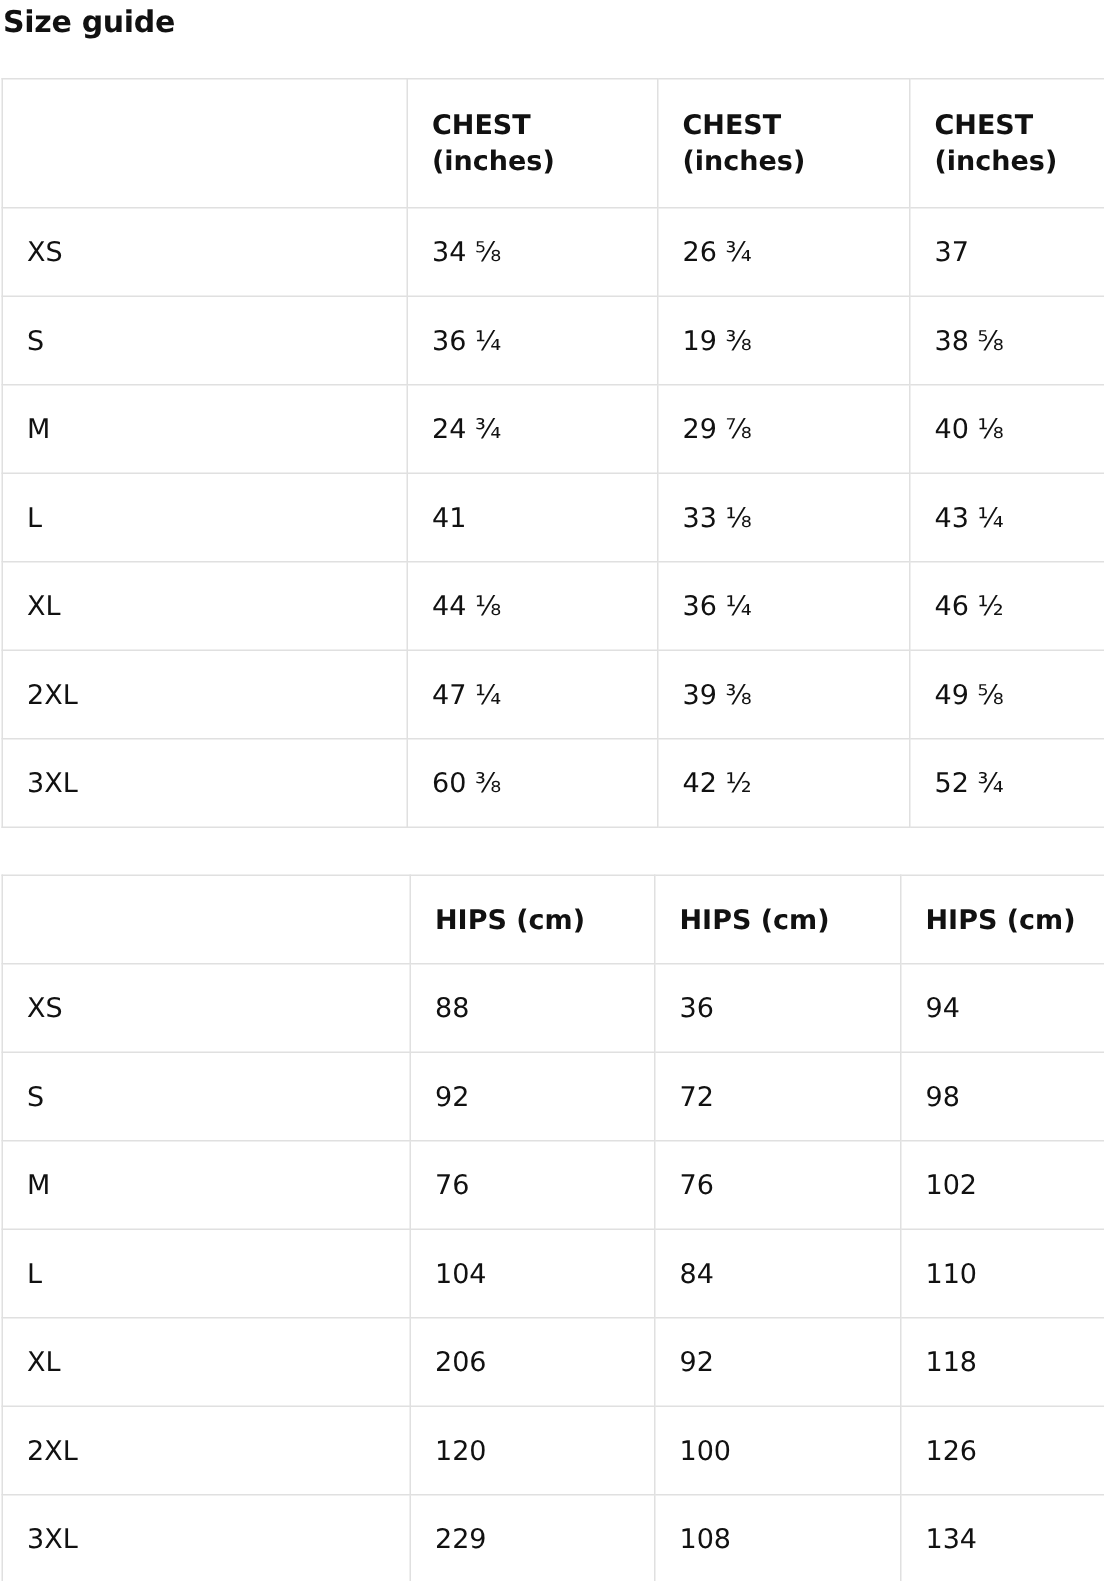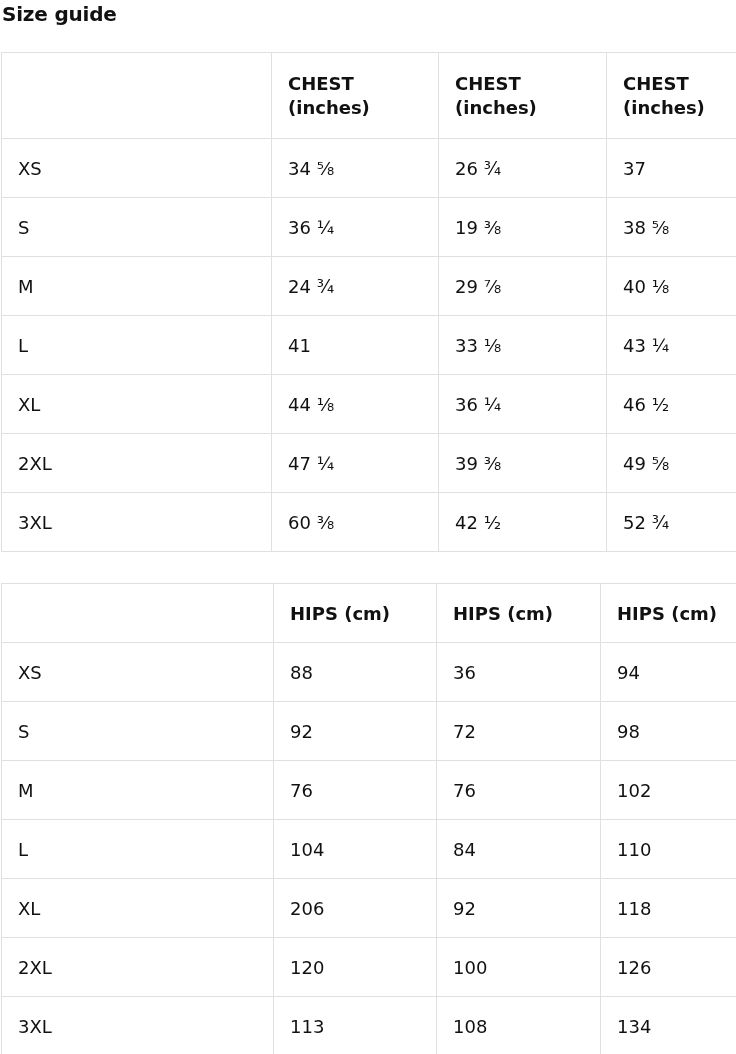--- a/index.html
+++ b/index.html
@@ -178,20 +178,20 @@
         <td>118</td>
       </tr>
       <tr>
         <td class="size-cell">2XL</td>
         <td>120</td>
         <td>100</td>
         <td>126</td>
       </tr>
       <tr>
         <td class="size-cell">3XL</td>
-        <td>113</td>
+        <td>229</td>
         <td>108</td>
         <td>134</td>
       </tr>
     </tbody>
   </table>
 
 </div>
 
 </body></html>

